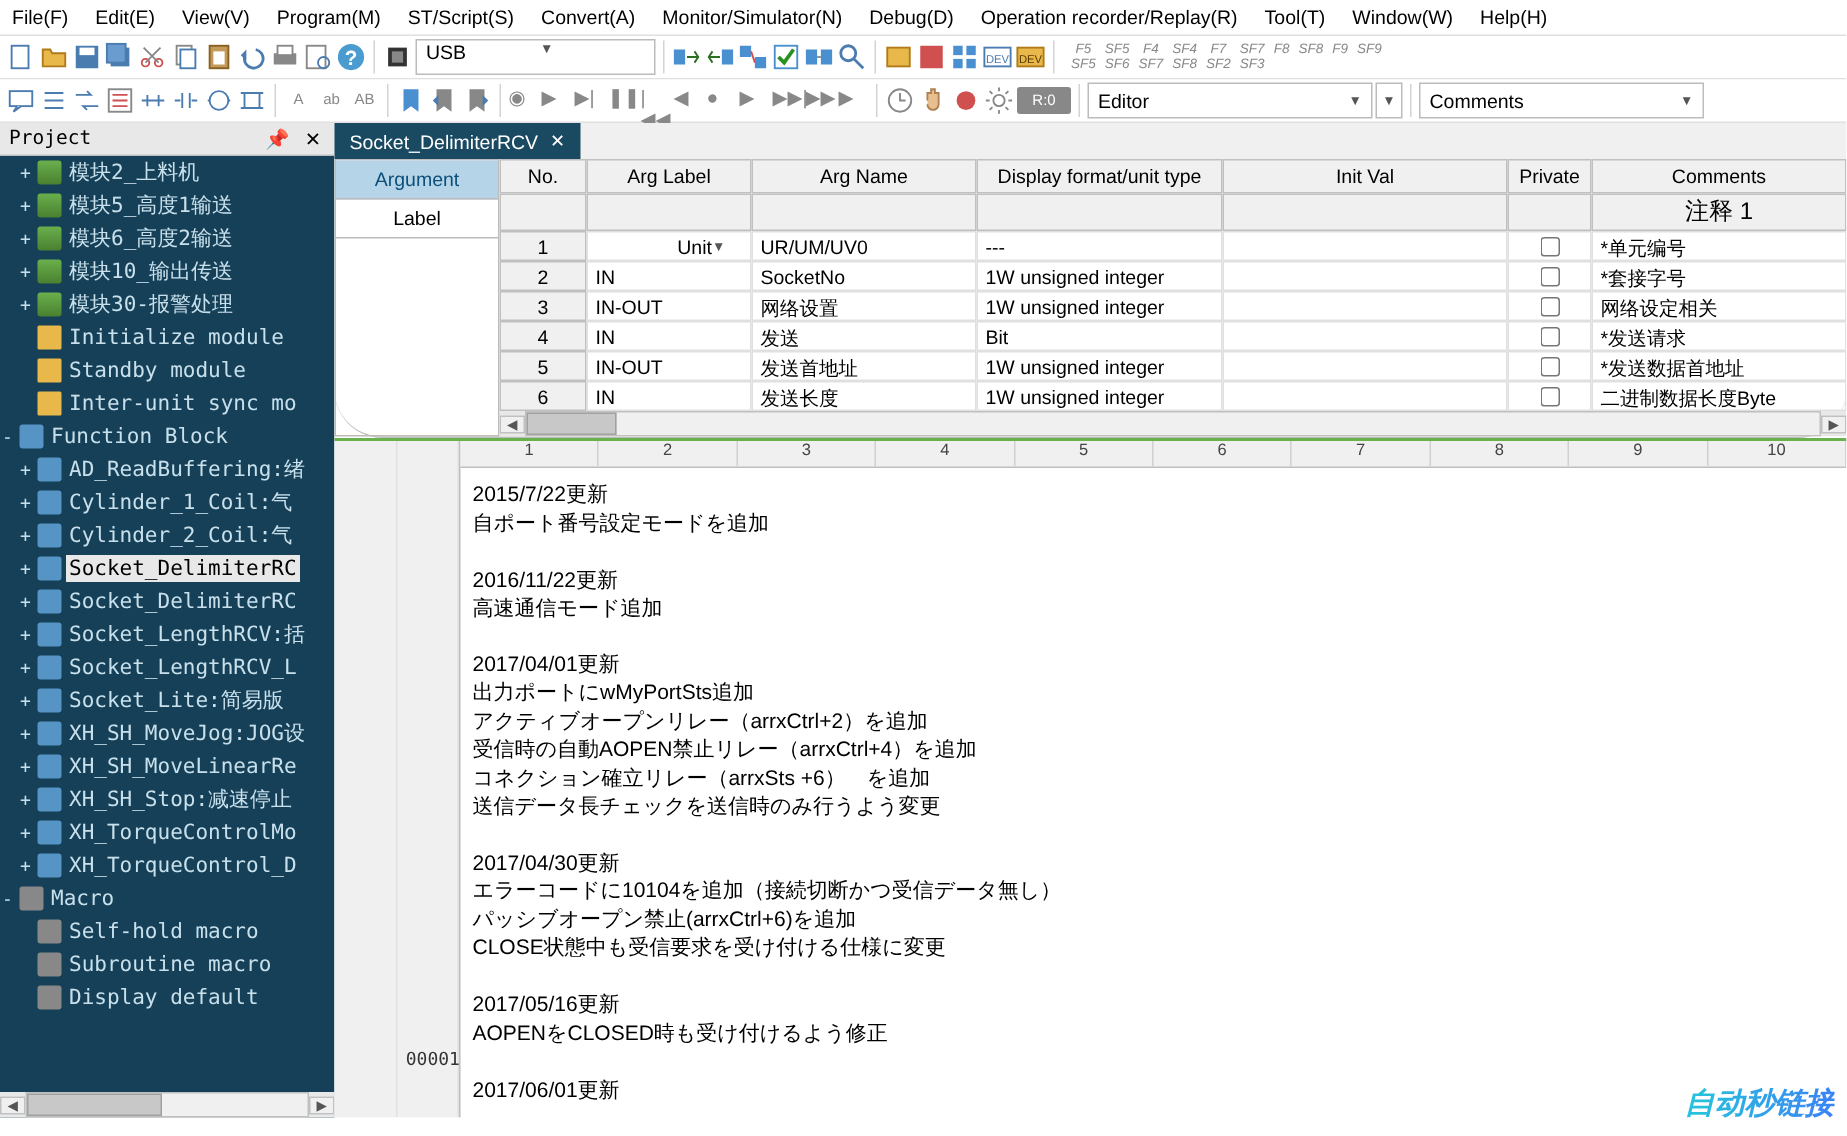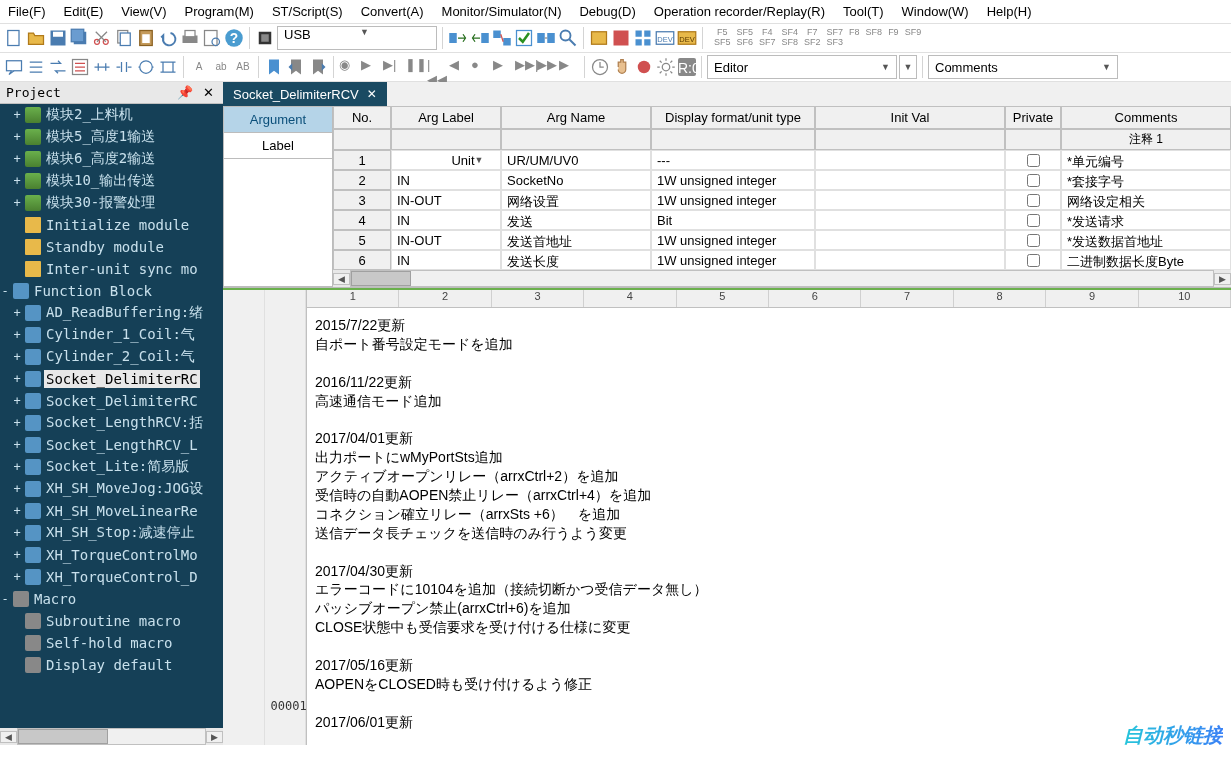--- a/index.html
+++ b/index.html
@@ -5,21 +5,21 @@
 * { box-sizing: border-box; margin: 0; padding: 0; }
 body { font-family: "Segoe UI", Tahoma, sans-serif; font-size: 13px; background: #fff; color: #000; width: 1231px; height: 757px; overflow: hidden; }
 .menubar { display: flex; gap: 18px; padding: 4px 8px; background: #fff; border-bottom: 1px solid #e0e0e0; }
 .menubar span { cursor: pointer; }
 .toolbar { display: flex; align-items: center; padding: 2px 4px; background: #fff; border-bottom: 1px solid #e0e0e0; gap: 2px; }
 .toolbar svg, .tb-icon { width: 20px; height: 20px; cursor: pointer; flex-shrink: 0; }
 .divider { width: 1px; height: 22px; background: #d4d4d4; margin: 0 3px; flex-shrink: 0; }
 .conn-select { display: flex; align-items: flex-start; border: 1px solid #bcbcbc; height: 24px; width: 160px; padding: 0 6px; gap: 6px; }
 .conn-select span { flex: 1; }
 .conn-select .chev { font-size: 9px; color: #555; }
-.sf-keys { display: flex; gap: 6px; margin-left: 6px; }
+.sf-keys { display: flex; gap: 6px; margin-left: 6px; font-style: italic; }
 .sf-key { text-align: center; color: #888; font-size: 9px; line-height: 1.1; }
 .dd-box { display: flex; align-items: center; border: 1px solid #bcbcbc; height: 24px; padding: 0 6px; gap: 10px; width: 190px; }
 .dd-box .chev { font-size: 9px; color: #555; margin-left: auto; }
 .dd-arrow { border:1px solid #bcbcbc; width:18px; height:24px; display:flex; align-items:center; justify-content:center; color:#555; font-size:9px;}
 .main { display: flex; height: calc(757px - 28px - 33px - 33px); }
 .project-panel { width: 223px; background: #154057; color: #c8e0ec; display: flex; flex-direction: column; }
 .project-header { background: #e8e8e8; color: #000; padding: 3px 6px; display: flex; align-items: center; gap: 4px; border-bottom:1px solid #c0c0c0;}
 .project-header .title { flex: 1; font-family: Consolas, monospace; }
 .pin-icon, .close-icon { cursor: pointer; padding: 0 3px; }
 .tree { flex: 1; overflow: hidden; font-family: Consolas, "MS Gothic", monospace; font-size: 14px; }
@@ -35,28 +35,28 @@
 .ic-fb { background: #5594c4; border-radius:2px;}
 .ic-macro { background: #888; border-radius:2px;}
 .hscroll { height: 17px; background: #e8e8e8; display: flex; align-items: center; }
 .hscroll .arr { width: 17px; text-align: center; background: #f0f0f0; border:1px solid #c0c0c0; font-size:9px; color:#555;}
 .hscroll .track { flex: 1; background: #f0f0f0; height:17px; border:1px solid #c0c0c0; position:relative;}
 .hscroll .thumb { position:absolute; height:15px; background:#c8c8c8; border:1px solid #a0a0a0;}
 .editor-area { flex: 1; display: flex; flex-direction: column; background: #fff; }
 .tab-bar { display: flex; background: #f0f0f0; height: 24px; }
 .tab { display: flex; align-items: center; padding: 0 10px; gap: 8px; background: #1a4a62; color: #fff; height: 24px; }
 .tab .tab-close { color: #fff; cursor: pointer; font-size:12px; }
-.arg-panel { display: flex; border-bottom: 1px solid #bcbcbc; }
+.arg-panel { display: flex; border-bottom: 1px solid #bcbcbc; border-radius: 32px; }
 .arg-tabs { width: 110px; border: 1px solid #bcbcbc; }
 .arg-tab { text-align: center; padding: 5px; cursor: pointer; border-bottom:1px solid #bcbcbc;}
 .arg-tab.active { background: #b5d4e8; color: #0b4f7a; }
 .arg-table { flex: 1; overflow: hidden; }
 .arg-grid { display: grid; grid-template-columns: 58px 110px 150px 164px 190px 56px 1fr; font-size: 13px; }
 .hcell { background: #f0f0f0; border: 1px solid #c0c0c0; padding: 3px 5px; text-align: center; }
-.hcell.sub { font-size:12px; padding:1px 5px;}
+.hcell.sub { font-size:16px; padding:1px 5px;}
 .dcell { border: 1px solid #e0e0e0; padding: 2px 5px; height: 20px; white-space:nowrap; overflow:hidden;}
 .dcell.num { background: #f0f0f0; text-align:center; border:1px solid #c0c0c0;}
 .dcell.unit { display:flex; align-items:center; justify-content:center;padding-left:48px;}
 .dcell.unit .chev { font-size:9px; color:#555;}
 .chk { display:flex; justify-content:center; align-items:center;}
 .chk input { width:13px; height:13px;}
 .code-area { flex: 1; display: flex; overflow: hidden; border-top: 2px solid #6ab04c;}
 .gutter { width: 84px; background: #f0f0f0; border-right: 1px solid #c0c0c0; display:flex; flex-direction:column;}
 .gutter-split { display:flex; height:100%;}
 .gutter-col { flex:1; border-right:1px solid #e0e0e0;}
@@ -265,21 +265,21 @@
   <svg viewBox="0 0 16 16">
       <path d="M5 8 v-4 h2 v-2 h2 v2 h2 v6 a3 3 0 0 1-6 0" fill="#e8c090" stroke="#b08050"></path>
     </svg>
   <svg viewBox="0 0 16 16">
       <circle cx="8" cy="8" r="5" fill="#d05050"></circle>
     </svg>
   <svg viewBox="0 0 16 16">
       <circle cx="8" cy="8" r="3" fill="none" stroke="#888"></circle>
       <path d="M8 1v2M8 13v2M1 8h2M13 8h2M3 3l1.5 1.5M11.5 11.5L13 13M3 13l1.5-1.5M11.5 4.5L13 3" stroke="#888"></path>
     </svg>
-  <span class="tb-icon" style="background:#888;color:#fff;font-size:14px;line-height:20px;border-radius:2px;width:18px;height:18px;">R:0</span>
+  <span class="tb-icon" style="background:#888;color:#fff;font-size:10px;text-align:center;line-height:20px;border-radius:2px;width:36px;height:18px;">R:0</span>
   <div class="divider"></div>
   <div class="dd-box">
     <span>Editor</span>
     <span class="chev">▼</span>
   </div>
   <div class="dd-arrow">▼</div>
   <div class="divider"></div>
   <div class="dd-box">
     <span>Comments</span>
     <span class="chev">▼</span>
@@ -406,26 +406,26 @@
           <span class="label">XH_TorqueControl_D</span>
         </div>
         <div class="tree-row lvl0">
           <span class="exp">-</span>
           <span class="ic ic-macro"></span>
           <span class="label">Macro</span>
         </div>
         <div class="tree-row lvl1">
           <span class="exp">&nbsp;</span>
           <span class="ic ic-macro"></span>
-          <span class="label">Subroutine macro</span>
+          <span class="label">Self-hold macro</span>
         </div>
         <div class="tree-row lvl1">
           <span class="exp">&nbsp;</span>
           <span class="ic ic-macro"></span>
-          <span class="label">Self-hold macro</span>
+          <span class="label">Subroutine macro</span>
         </div>
         <div class="tree-row lvl1">
           <span class="exp">&nbsp;</span>
           <span class="ic ic-macro"></span>
           <span class="label">Display default</span>
         </div>
       </div>
     <div class="hscroll">
       <div class="arr">◀</div>
       <div class="track">

